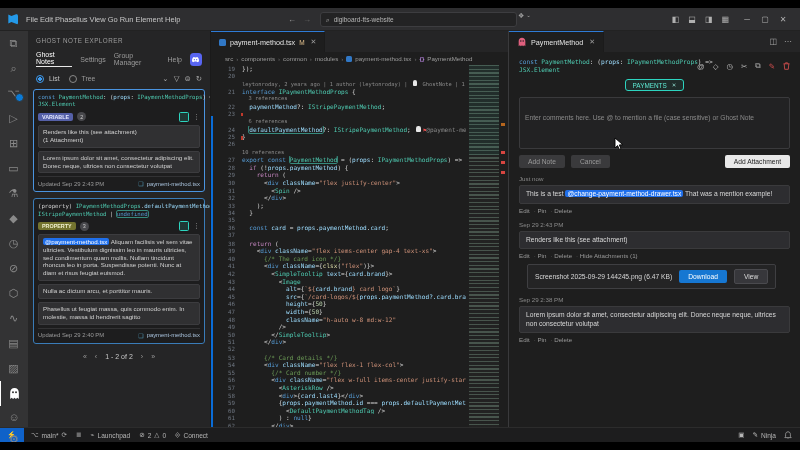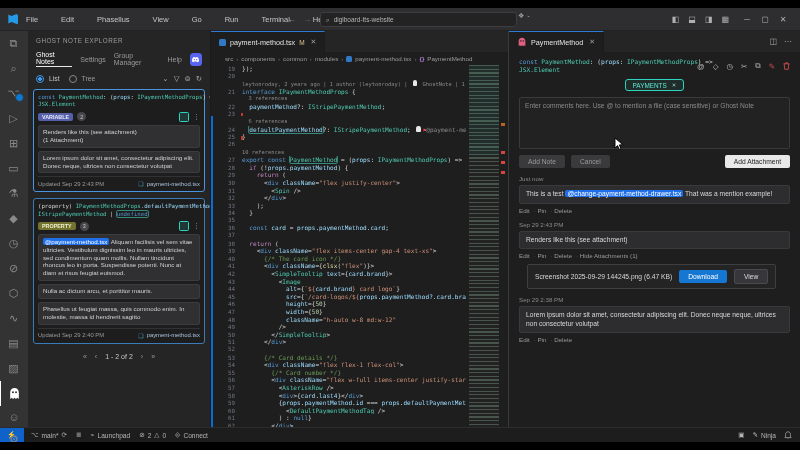--- a/index.html
+++ b/index.html
@@ -5,21 +5,21 @@
   html,body{margin:0;padding:0}
   body{width:800px;height:450px;background:#000;overflow:hidden;position:relative;
        font-family:"Liberation Sans",sans-serif;color:#cccccc;-webkit-font-smoothing:antialiased}
   .window{position:absolute;top:8px;left:0;width:800px;height:434px;background:#1e1e1e;
           display:flex;flex-direction:column;overflow:hidden}
   
   .titlebar{height:22px;background:#2e2e30;border-bottom:1px solid #222;display:flex;align-items:center;
             font-size:7.5px;color:#c5c5c5;position:relative;flex:none}
   .vslogo{width:11px;height:11px;margin:0 8px 0 7px;background:#2499e8;border-radius:2px;
           clip-path:polygon(100% 0,100% 100%,40% 78%,12% 92%,12% 8%,40% 22%);}
-  .menus{display:flex;gap:23px}
+  .menus{display:flex;gap:2px}
   .menus span{cursor:default}
   .nav{position:absolute;left:288px;display:flex;gap:7px;color:#9a9a9a;font-size:8px}
   .searchbox{position:absolute;left:320px;top:4px;width:185px;height:13px;background:#232324;
              border:1px solid #3d3d40;border-radius:3px;display:flex;align-items:center;gap:4px;
              padding:0 5px;font-size:6.5px;color:#b5b5b5}
   .copilot{position:absolute;left:518px;top:4px;display:flex;gap:2px;color:#a0a0a0;font-size:7px}
   .tb-right{margin-left:auto;display:flex;align-items:center;gap:9px;padding-right:8px;color:#b0b0b0;font-size:8px}
   .wctl{display:flex;gap:0}
   .wctl span{width:18px;text-align:center;font-size:8px}
   
@@ -106,21 +106,21 @@
   .panel-body{flex:1;padding:6px 10px;position:relative;font-size:7px;overflow:hidden}
   .np-sig{font-family:"DejaVu Sans Mono",monospace;font-size:6.2px;line-height:8px;white-space:pre;width:72%}
   .np-icons{position:absolute;right:10px;top:9px;display:flex;gap:8px;align-items:center;
             color:#bcbcbc;font-size:7.5px}
   .np-icons .danger{color:#e05252}
   .chip-row{display:flex;justify-content:center;margin:5px 0 6px}
   .chip{border:1px solid #2dd4bf;color:#5eead4;background:rgba(45,212,191,.08);font-size:6.4px;
         padding:1.5px 7px;border-radius:3px;display:flex;gap:5px;align-items:center}
   .chip .chip-x{font-size:5.5px;color:#8fd9cc}
   .note-input{display:block;width:100%;box-sizing:border-box;height:52px;background:#222223;
-        border:1px solid #3a3a3c;border-radius:2px;color:#bbb;font-size:6.7px;padding:4px 5px;
+        border:1px solid #3a3a3c;border-radius:2px;color:#bbb;font-size:6.7px;padding:16px 5px;
         resize:none;font-family:"Liberation Sans",sans-serif;outline:none;margin-bottom:6px}
   .note-input::placeholder{color:#8a8a8a}
   .btn-row{display:flex;gap:6px;align-items:center;margin-bottom:4px}
   .btn{font-size:6.7px;padding:3px 9px;border-radius:2px;background:#3a3a3c;color:#9a9a9a;border:none}
   .btn.light{margin-left:auto;background:#e8e8e8;color:#1e1e1e}
   .thread-time{color:#8a8a8a;font-size:6.2px;margin:7px 0 3px}
   .thread-card{background:#2d2d30;border:1px solid #3a3a3c;border-radius:2px;padding:4px 6px;
                font-size:6.7px;color:#d8d8d8;line-height:8.5px}
   .links{display:flex;gap:4px;font-size:6.2px;color:#9a9a9a;margin-top:3px}
   .links span:not(:first-child)::before{content:"· ";color:#707070}
@@ -149,21 +149,21 @@
 
   <div class="titlebar">
     <div class="vslogo"></div>
     <div class="menus">
       <span>File</span>
       <span>Edit</span>
       <span>Phasellus</span>
       <span>View</span>
       <span>Go</span>
       <span>Run</span>
-      <span>Terminal</span>
+      <span>Element</span>
       <span>Help</span>
     </div>
     <div class="nav">
       <span>←</span>
       <span style="opacity:.5">→</span>
     </div>
     <div class="searchbox">
       <span>⌕</span>
       <span>digiboard-tts-website</span>
     </div>

